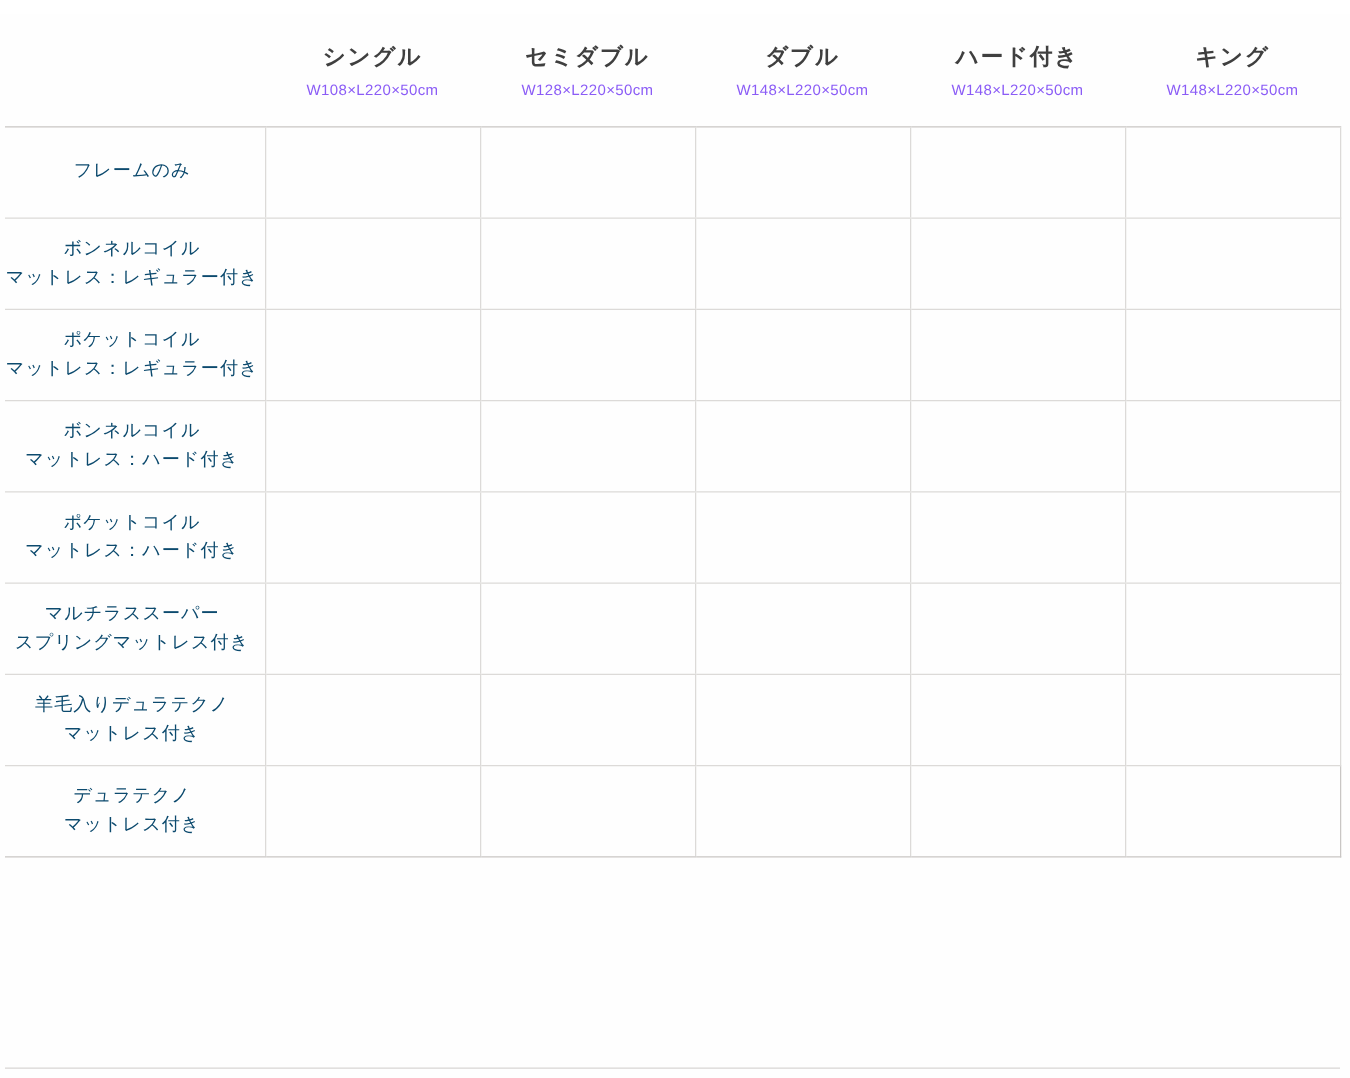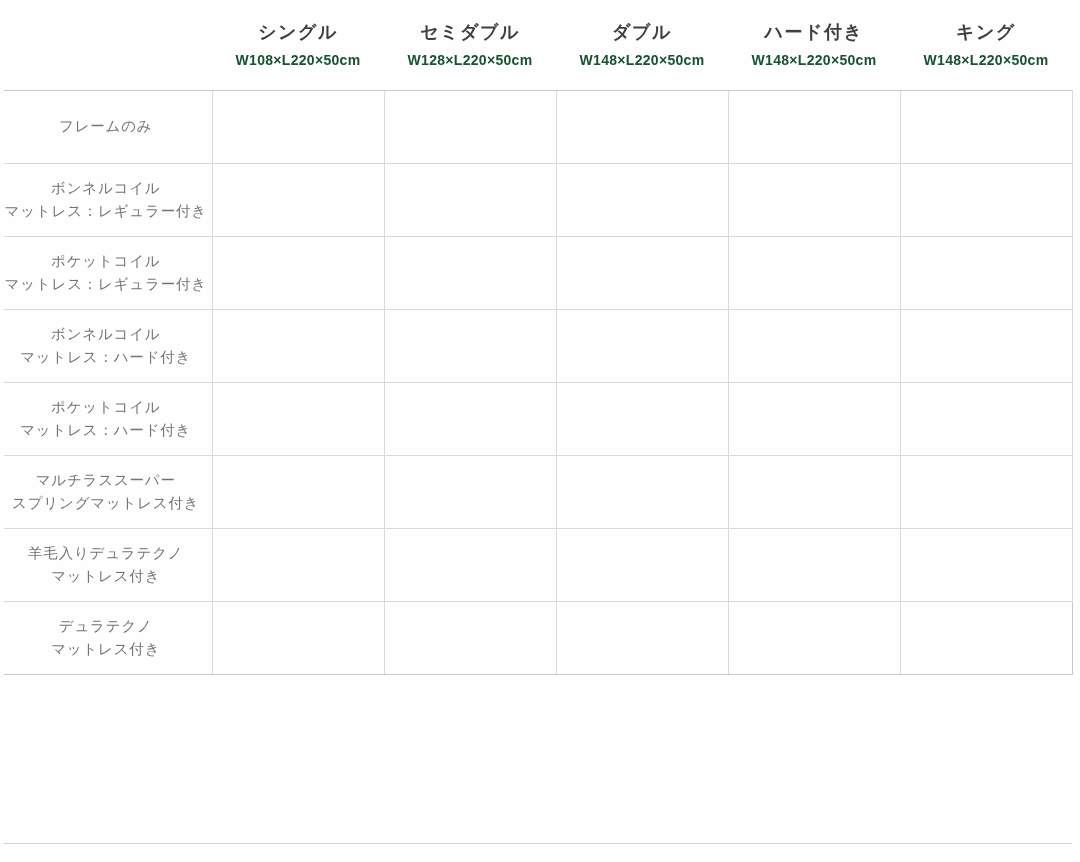--- a/index.html
+++ b/index.html
@@ -18,21 +18,21 @@
     position: relative;
     width: 1080px;
     height: 862px;
     box-sizing: border-box;
     padding: 0;
     background: #fefefe;
   }
   table.spec {
     border-collapse: collapse;
     width: 1068px;
-    margin: 0 0 0 4px;
+    margin: 11px 0 0 4px;
     table-layout: fixed;
   }
   table.spec col.rowlabel { width: 208px; }
   table.spec col.size { width: 172px; }
 
   table.spec th, table.spec td {
     padding: 0;
     margin: 0;
     vertical-align: middle;
     text-align: center;
@@ -49,34 +49,33 @@
   }
   .size-name {
     font-size: 18px;
     letter-spacing: 1.5px;
     color: #3f3f3f;
     font-weight: bold;
     line-height: 1.5;
     margin-bottom: 5px;
   }
   .size-dim {
-    font-size: 14px;
+    font-size: 12px;
     letter-spacing: 0.3px;
-    color: #14532d;
+    color: #8b5cf6;
     line-height: 1.4;
-    font-weight: bold;
   }
 
   
   tbody tr { height: 73px; }
   tbody td.rowlabel {
     font-size: 14.5px;
     line-height: 1.6;
     letter-spacing: 0.8px;
-    color: #737373;
+    color: #0c4a6e;
     text-align: center;
     padding-right: 4px;
     border-bottom: 1px solid #dcdad8;
   }
   tbody tr:last-child td.rowlabel {
     border-bottom: 1px solid #c9c6c4;
   }
   tbody td.cell {
     border-left: 1px solid #dcdad8;
     border-bottom: 1px solid #dcdad8;

